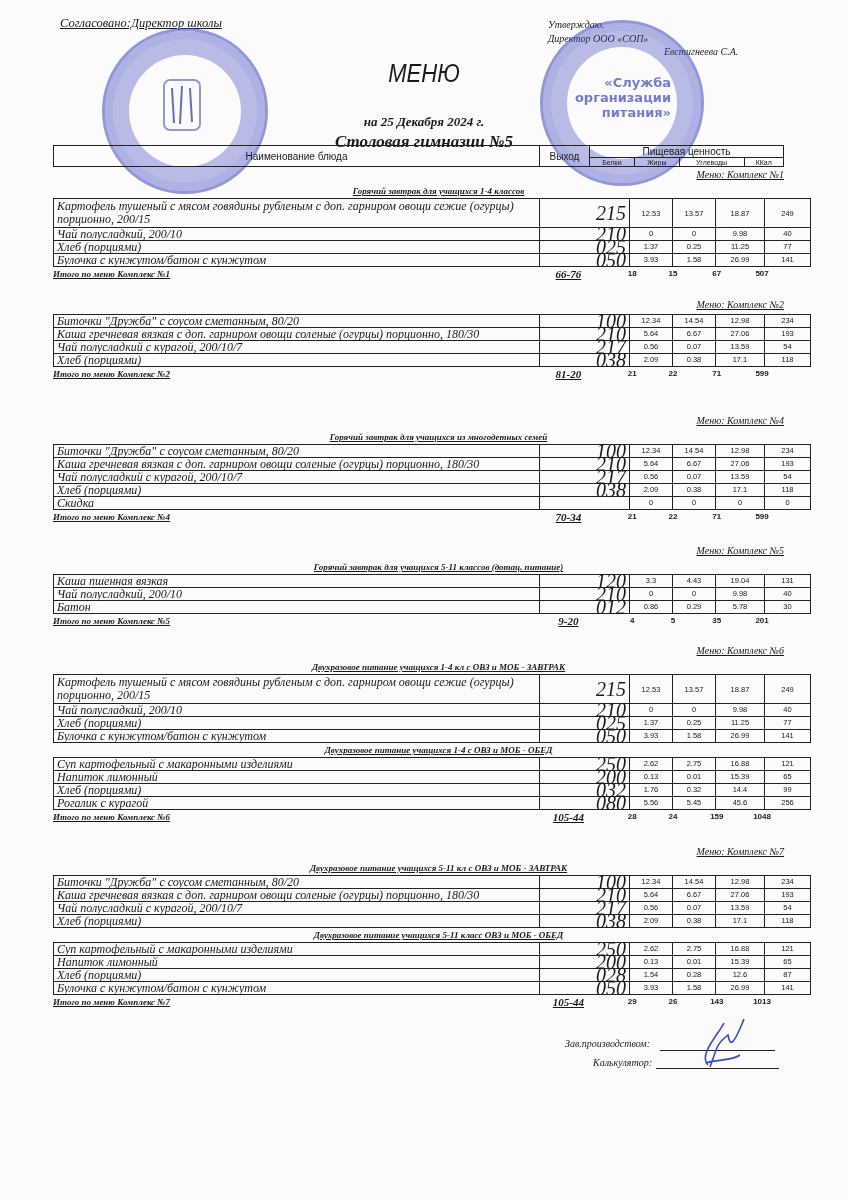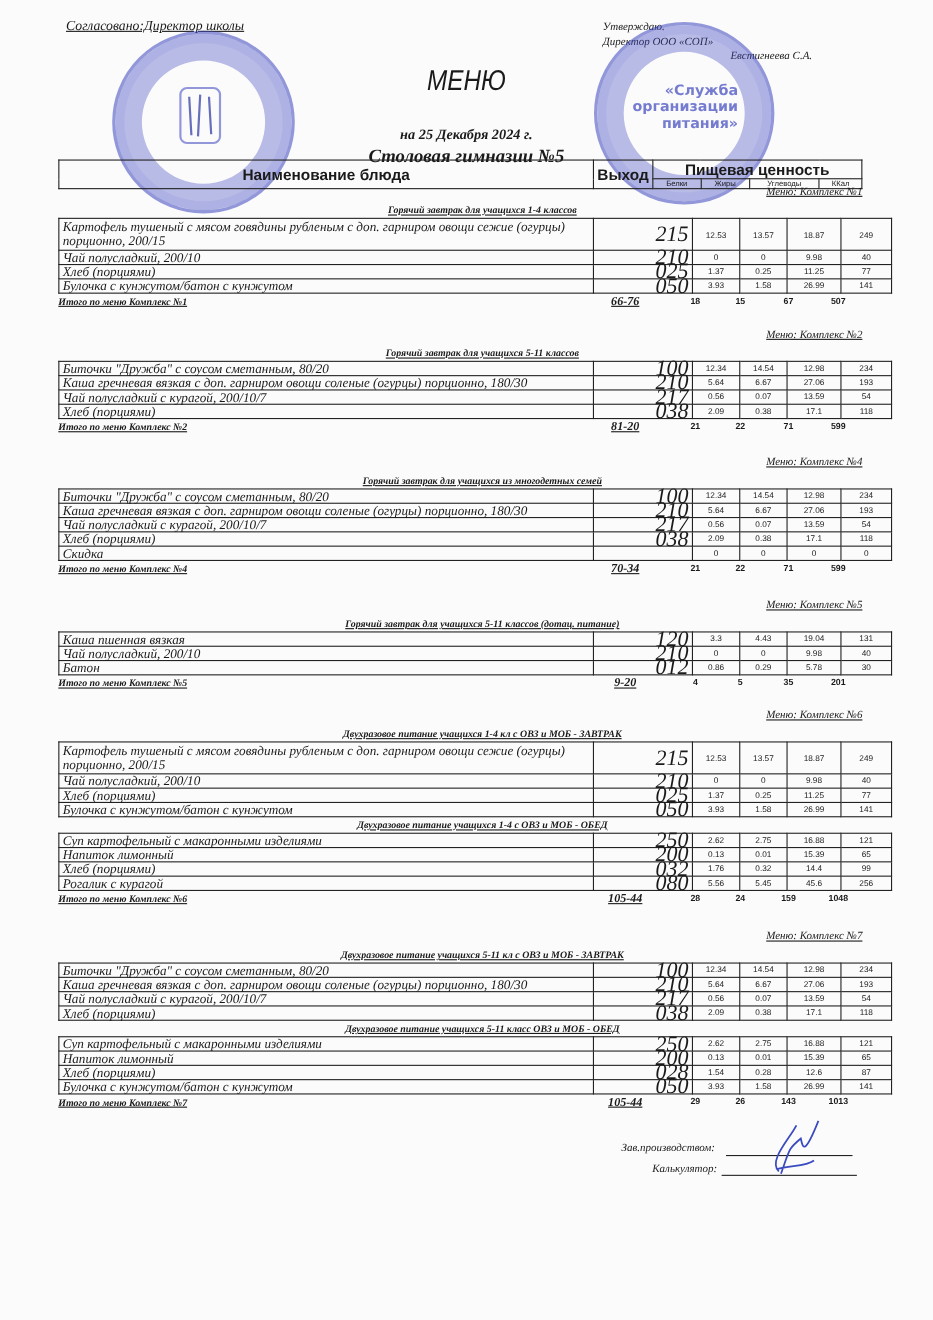--- a/index.html
+++ b/index.html
@@ -23,21 +23,21 @@
     color: rgba(60,70,190,0.7); font-family: "DejaVu Sans", sans-serif; font-weight: bold;
     text-align: right; font-size: 13px; line-height: 15px;
   }
   .title { left: 0; width: 848px; text-align: center; font-style: italic; }
   .t1 { top: 58px; font-size: 26px; font-family: "Liberation Sans Narrow", "Liberation Sans", sans-serif; transform: scaleX(0.85); }
   .t2 { top: 92px; font-size: 17px; font-weight: bold; left: 0; margin-top: 40px; }
   .t3 { top: 114px; font-size: 13px; font-weight: bold; }
 
   table { border-collapse: collapse; position: absolute; left: 53px; width: 731px; }
   td { border: 1px solid #222; padding: 0 3px; }
-  .hdr td { font-family: "Liberation Sans", sans-serif; font-size: 14px; font-weight: bold; text-align: center; }
+  .hdr td { font-family: "Liberation Sans", sans-serif; font-size: 10px; font-weight: normal; text-align: center; }
   .hdr .sub td { font-weight: normal; font-size: 7px; }
 
   .section { position: absolute; left: 53px; width: 731px; }
   .menu-title { text-align: right; font-style: italic; font-size: 10px; text-decoration: underline; height: 18px; line-height: 18px; margin-left: 60px; }
   .menu-sub { text-align: center; font-style: italic; font-weight: bold; font-size: 9px; text-decoration: underline; height: 14px; line-height: 14px; margin-left: 40px; }
   .rows { border-collapse: collapse; position: static; width: 731px; table-layout: fixed; }
   .rows td { border: 1px solid #222; border-width: 1px; height: 12px; line-height: 12px; }
   .rows tr.tall td { height: 28px; line-height: 13px; }
   .c-name { width: 479px; font-style: italic; font-size: 12px; text-align: left; }
   .c-out { width: 83px; font-style: italic; font-size: 20px; text-align: right; }
@@ -138,21 +138,20 @@
       <span class="lbl">Итого по меню Комплекс №1</span>
       <span class="out">66-76</span>
       <span class="n n1">18</span>
       <span class="n n2">15</span>
       <span class="n n3">67</span>
       <span class="n n4">507</span>
     </div>
     </div>
     <div class="section" style="top: 296px;">
       <div class="menu-title">Меню: Комплекс №2</div>
-      <div class="menu-sub">Горячий завтрак для учащихся 5-11 классов</div>
       <table class="rows">
         <tbody>
           <tr class="">
           <td class="c-name">Биточки  "Дружба" с соусом сметанным, 80/20</td>
           <td class="c-out">100</td>
           <td class="c-n">12.34</td>
           <td class="c-n">14.54</td>
           <td class="c-n w2">12.98</td>
           <td class="c-n w3">234</td>
         </tr>

